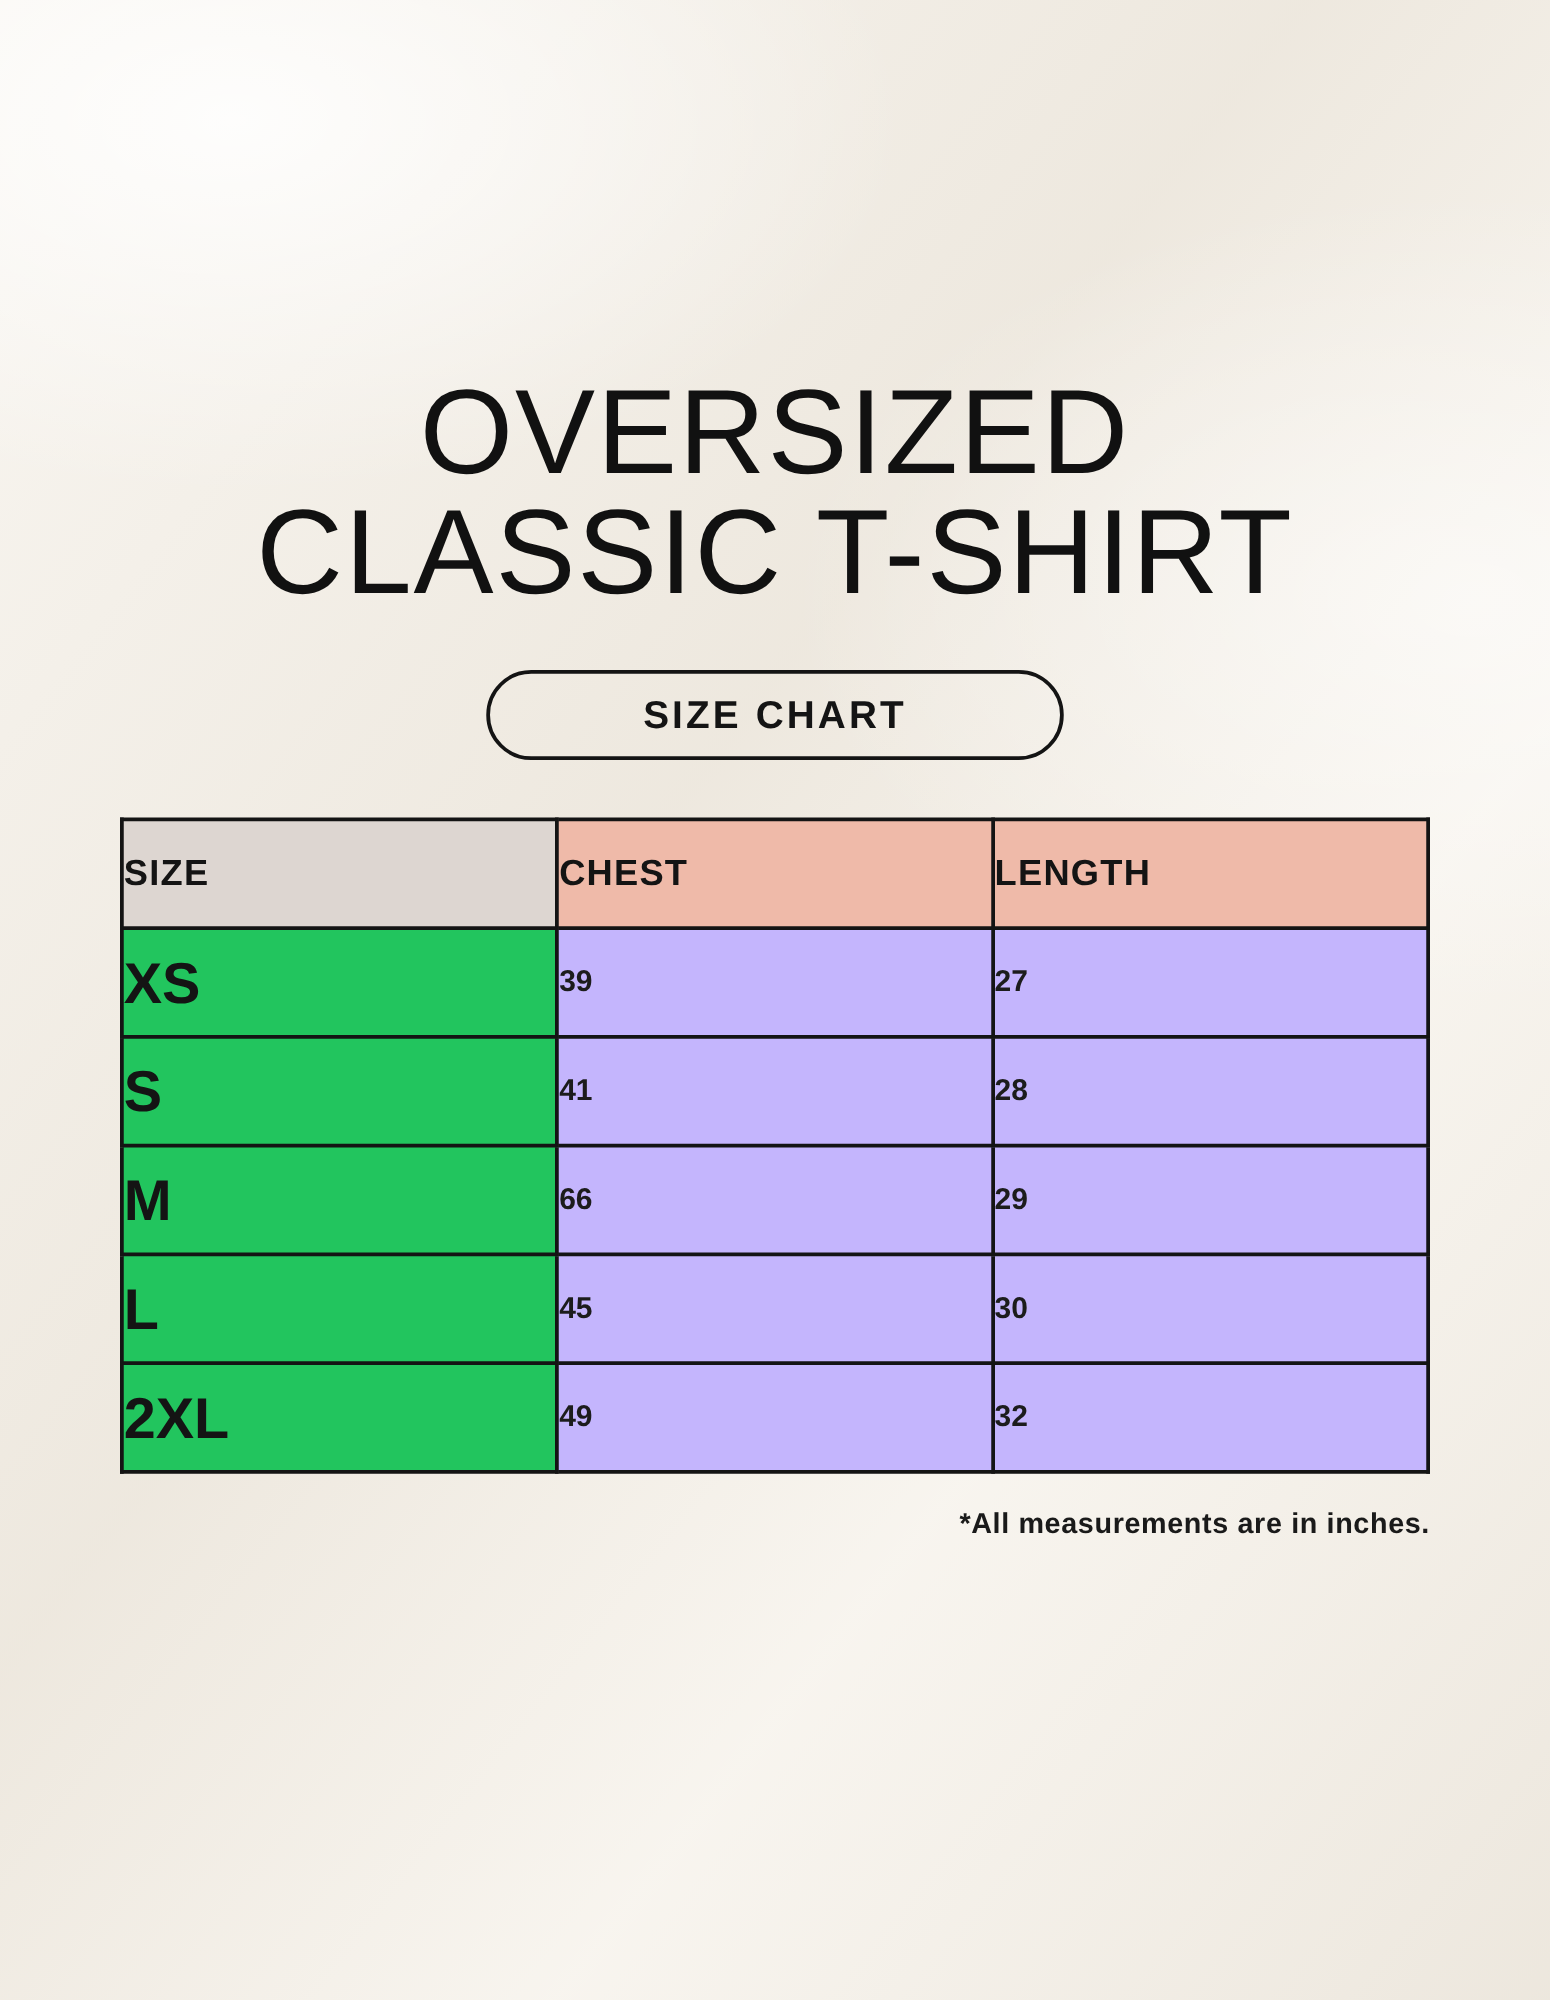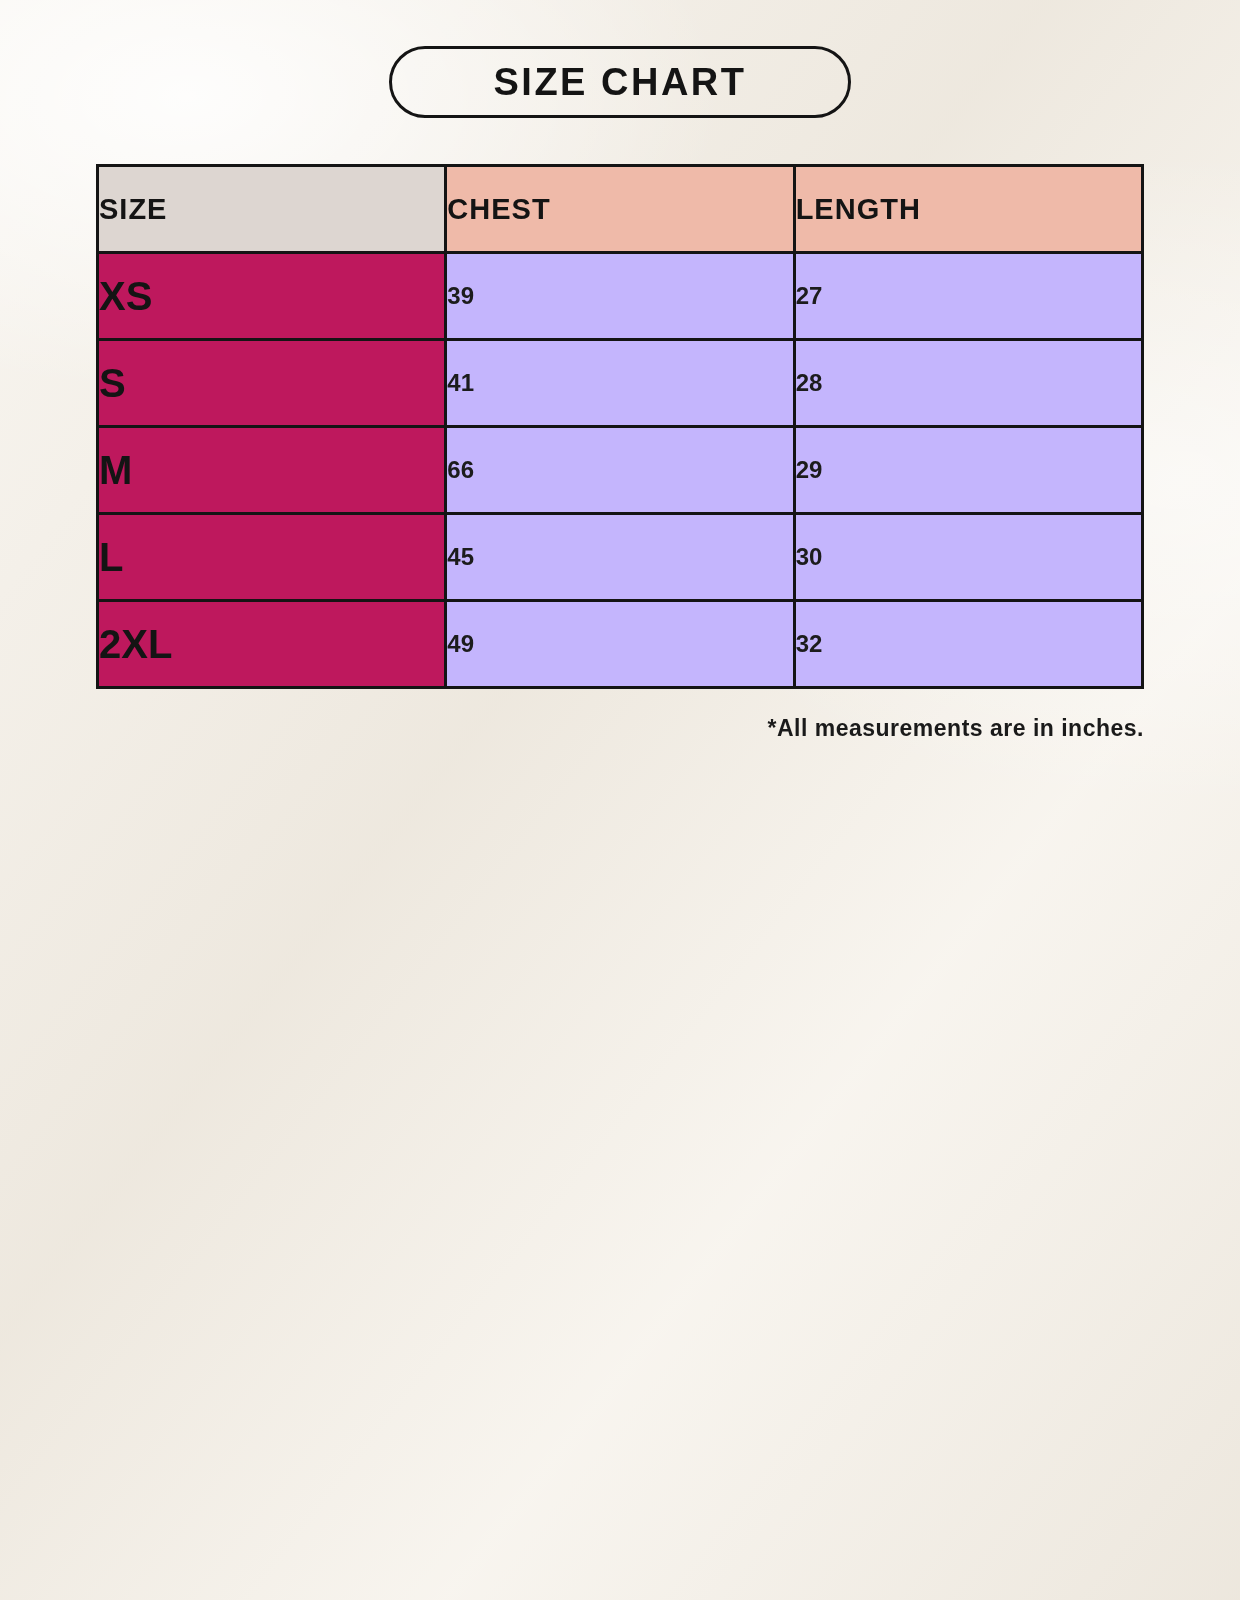--- a/index.html
+++ b/index.html
@@ -41,21 +41,21 @@
   .pill {
     margin-top: 46px;
     width: 462px;
     height: 72px;
     border: 3px solid #141414;
     border-radius: 40px;
     background: transparent;
     display: flex;
     align-items: center;
     justify-content: center;
-    font-size: 38px;
+    font-size: 31px;
     font-weight: 700;
     letter-spacing: 2.5px;
     color: #141414;
     cursor: pointer;
   }
 
   .size-table {
     margin-top: 46px;
     width: 1048px;
     border-collapse: collapse;
@@ -72,22 +72,22 @@
   .size-table th {
     font-size: 29px;
     font-weight: 700;
     letter-spacing: 1px;
   }
 
   th.col-size  { background: #ddd6d1; }
   th.col-chest, th.col-length { background: #efbaa9; }
 
   td.cell-size {
-    background: #be185d;
-    font-size: 40px;
+    background: #22c55e;
+    font-size: 46px;
     font-weight: 700;
   }
 
   td.cell-value {
     background: #c4b5fd;
     font-size: 24px;
     font-weight: 700;
     color: #1c1c1c;
   }
 
@@ -99,20 +99,24 @@
     font-weight: 600;
     letter-spacing: 0.5px;
     color: #1a1a1a;
   }
 </style>
 </head>
 <body>
 
 <div class="page">
 
+  <div class="title">
+    <div>OVERSIZED</div>
+    <div>CLASSIC T-SHIRT</div>
+  </div>
 
   <div class="pill">
     <span>SIZE CHART</span>
   </div>
 
   <table class="size-table">
     <thead>
       <tr>
         <th class="col-size">SIZE</th>
         <th class="col-chest">CHEST</th>

